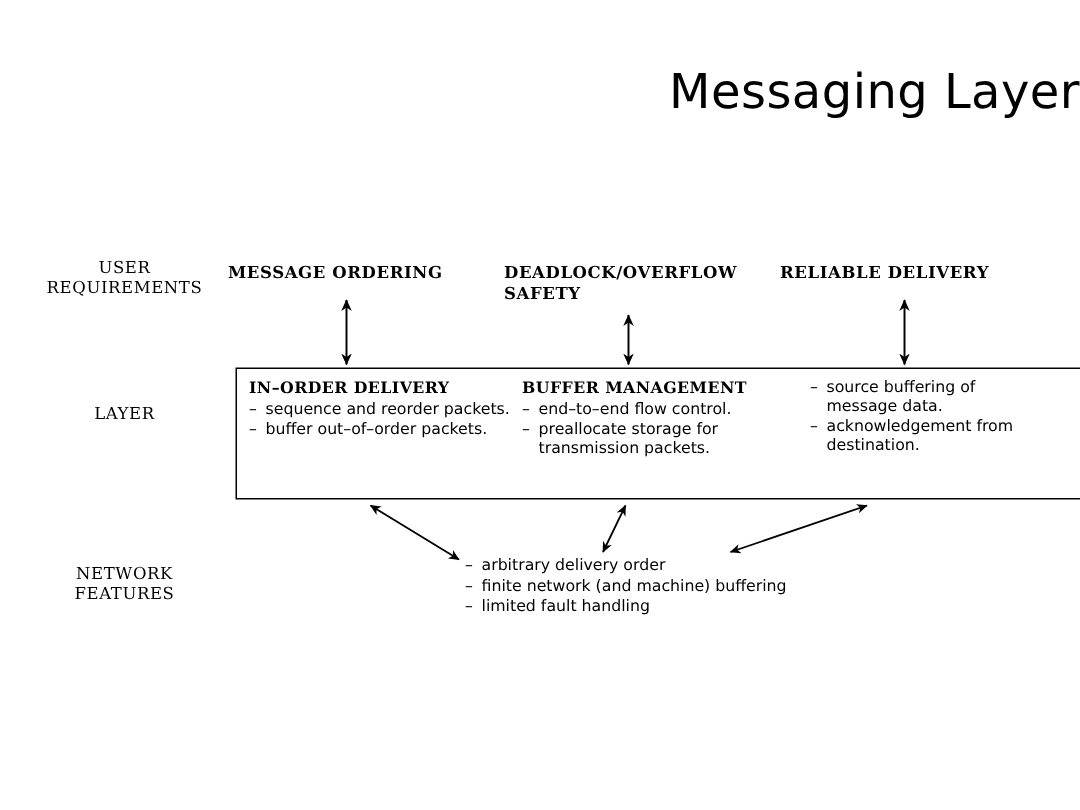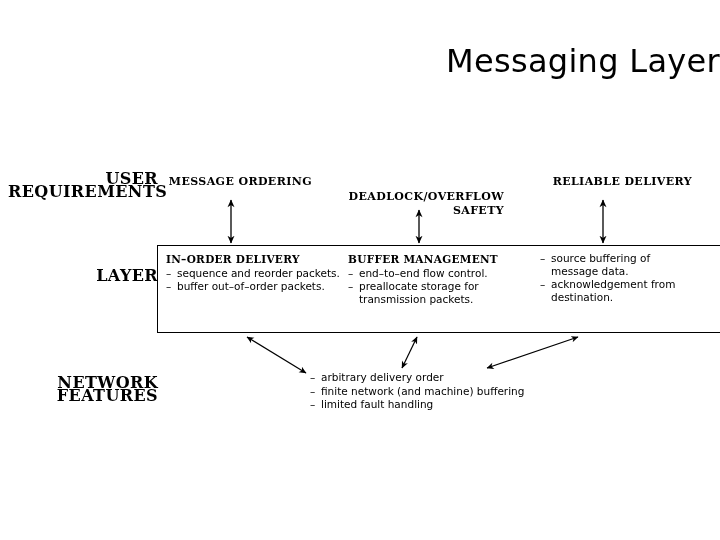--- a/index.html
+++ b/index.html
@@ -29,46 +29,46 @@
     line-height: 38px;
     letter-spacing: 0.3px;
     color: #000000;
   }
 
   
   .row-label {
     position: absolute;
     width: 150px;
     left: 8px;
-    text-align: right;
+    text-align: center;
     font-family: "DejaVu Serif", serif;
-    font-weight: bold;
-    font-size: 16px;
+    font-weight: normal;
+    font-size: 11px;
     line-height: 13px;
     letter-spacing: 0.4px;
     color: #000000;
   }
   #label-user-requirements { top: 172px; }
   #label-messaging-layer   { top: 269px; }
   #label-network-features  { top: 376px; }
 
   
   .col-header {
     position: absolute;
-    text-align: right;
+    text-align: left;
     font-family: "DejaVu Serif", serif;
     font-weight: bold;
     font-size: 11px;
     line-height: 14px;
     letter-spacing: 0.4px;
     color: #000000;
     top: 175px;
   }
   #header-message-ordering { left: 152px; width: 160px; }
-  #header-deadlock-overflow-safety { left: 336px; width: 168px; margin-top: 15px; }
+  #header-deadlock-overflow-safety { left: 336px; width: 168px; }
   #header-reliable-delivery { left: 520px; width: 172px; }
 
   
   #messaging-layer-box {
     position: absolute;
     left: 157px;
     top: 245px;
     width: 579px;
     height: 88px;
     border: 1px solid #000000;

